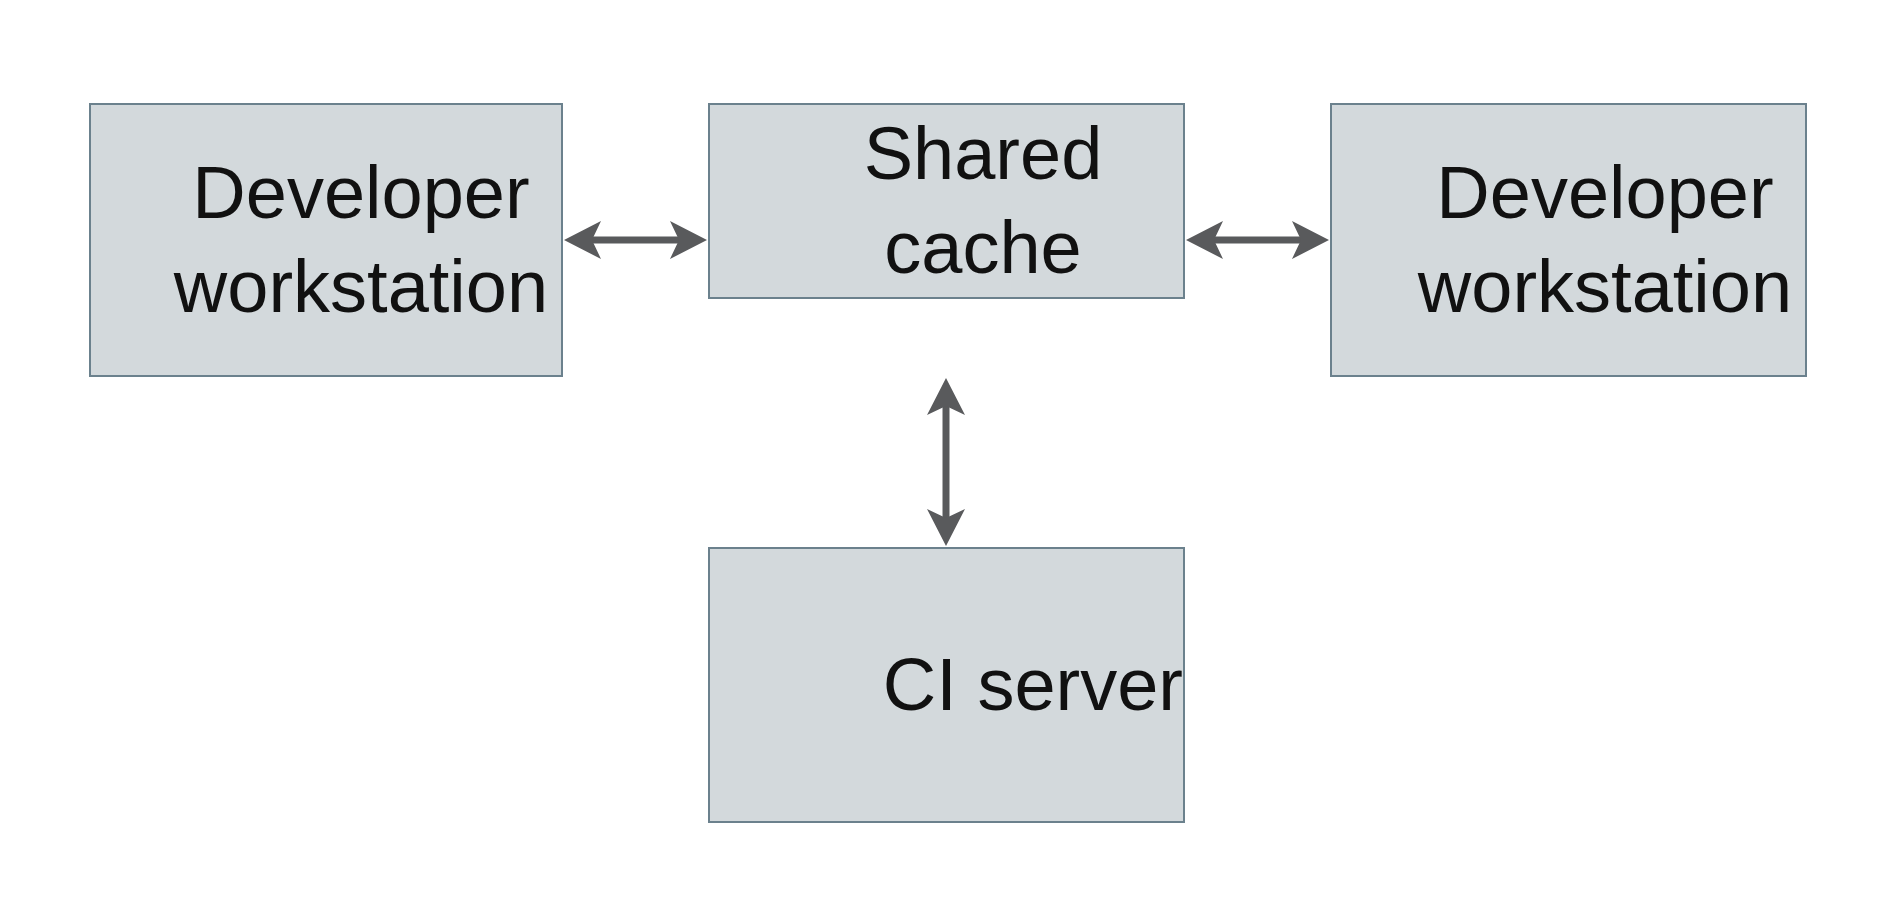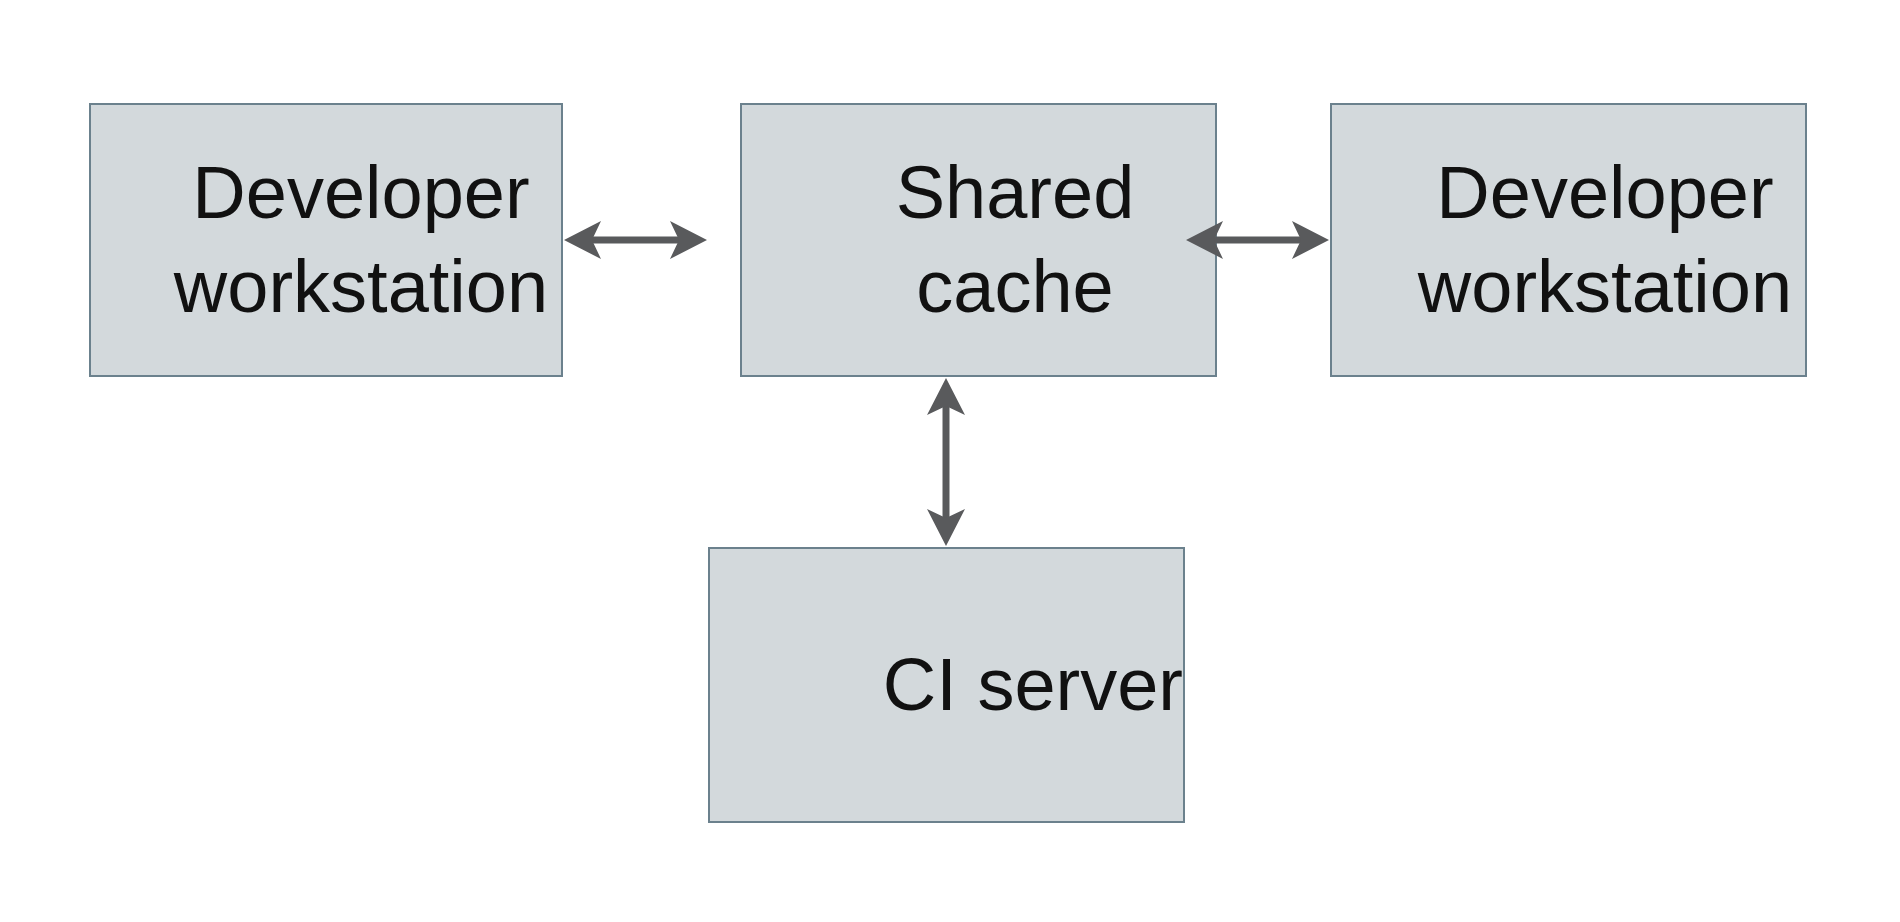--- a/index.html
+++ b/index.html
@@ -26,21 +26,21 @@
   }
   .node-label {
     display: inline-block;
     max-width: 400px;
     font-size: 74px;
     line-height: 1.27;
     color: var(--node-text, #111111);
     letter-spacing: 0;
   }
   #node-dev-left   { left: 89px;   top: 103px; width: 474px; height: 274px; }
-  #node-cache      { left: 708px;  top: 103px; width: 477px; height: 274px; margin-left: 32px; }
+  #node-cache      { left: 708px;  top: 103px; width: 477px; height: 196px; }
   #node-dev-right  { left: 1330px; top: 103px; width: 477px; height: 274px; }
   #node-ci         { left: 708px;  top: 547px; width: 477px; height: 276px; }
   .arrow {
     position: absolute;
     display: block;
   }
   #arrow-left  { left: 563px;  top: 216px; }
   #arrow-right { left: 1185px; top: 216px; }
   #arrow-down  { left: 922px;  top: 377px; }
   .arrow .head  { fill: var(--arrow, #595a5c); stroke: none; }

